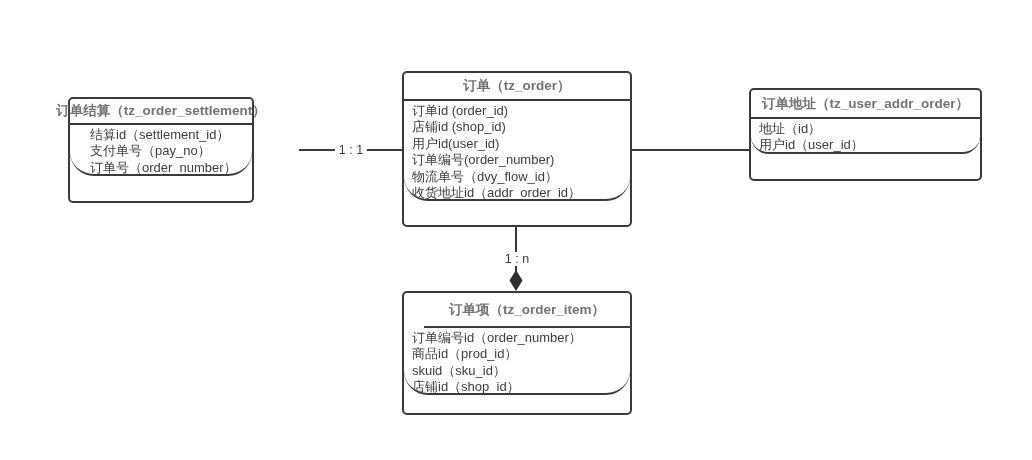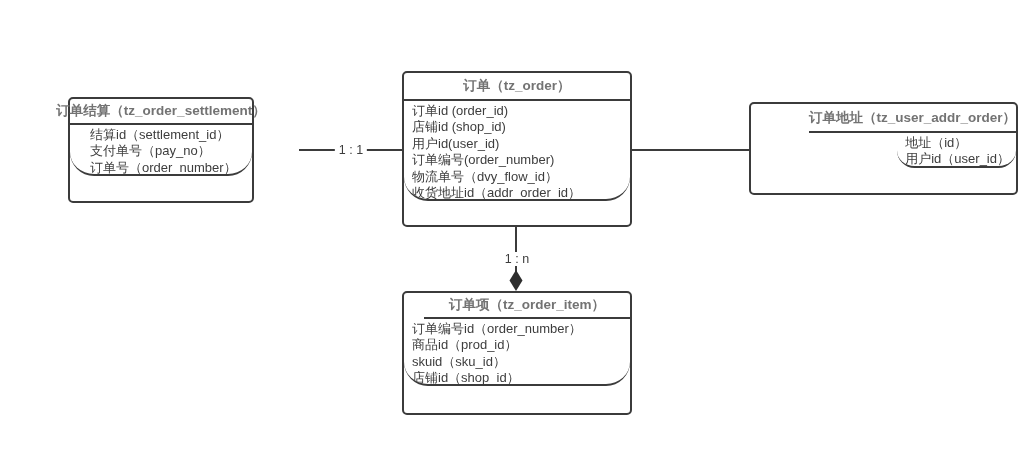--- a/index.html
+++ b/index.html
@@ -76,31 +76,31 @@
       <div class="field">订单id (order_id)</div>
       <div class="field">店铺id (shop_id)</div>
       <div class="field">用户id(user_id)</div>
       <div class="field">订单编号(order_number)</div>
       <div class="field">物流单号（dvy_flow_id）</div>
       <div class="field">收货地址id（addr_order_id）</div>
     </div>
     <div class="tb-empty"></div>
   </div>
 
-  <div class="table-box" style="left:749px; top:102px; width:269px; height:93px;align-items:flex-end;">
+  <div class="table-box" style="left:749px; top:88px; width:233px; height:93px;">
     <div class="tb-title" style="height:29px;">订单地址（tz_user_addr_order）</div>
     <div class="tb-fields" style="height:35px;">
       <div class="field">地址（id）</div>
       <div class="field">用户id（user_id）</div>
     </div>
     <div class="tb-empty"></div>
   </div>
 
   <div class="table-box" style="left:402px; top:291px; width:230px; height:124px;">
-    <div class="tb-title" style="height:26px;margin-left:20px;">订单项（tz_order_item）</div>
+    <div class="tb-title" style="height:35px;margin-left:20px;">订单项（tz_order_item）</div>
     <div class="tb-fields" style="height:67px;">
       <div class="field">订单编号id（order_number）</div>
       <div class="field">商品id（prod_id）</div>
       <div class="field">skuid（sku_id）</div>
       <div class="field">店铺id（shop_id）</div>
     </div>
     <div class="tb-empty"></div>
   </div>
 
   <div class="hline" style="left:299px; top:149px; width:103px; height:2px;"></div>

